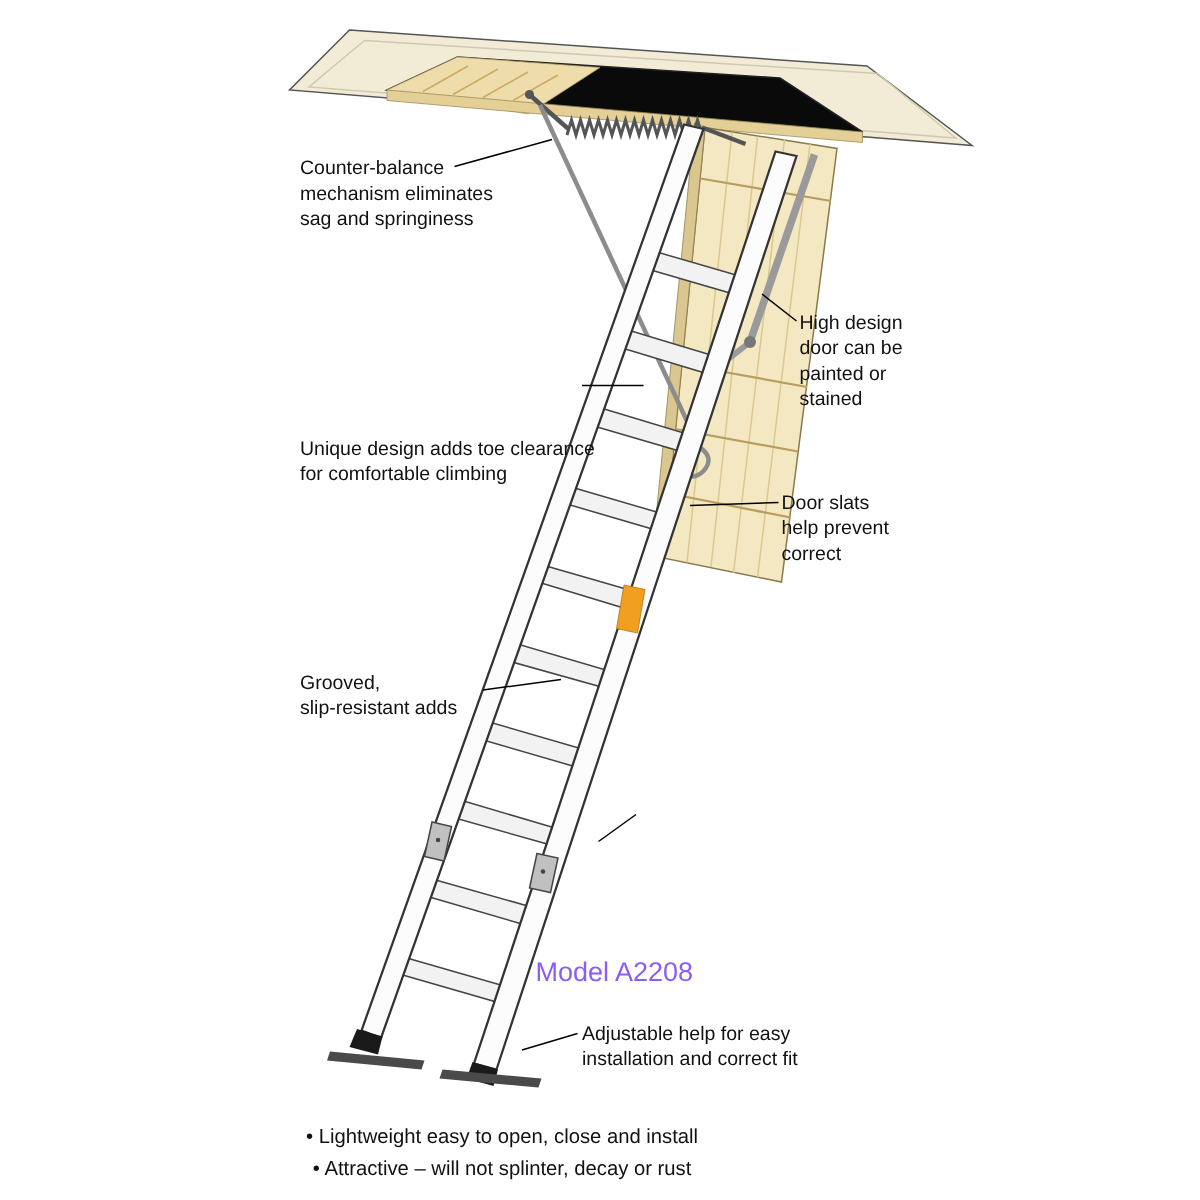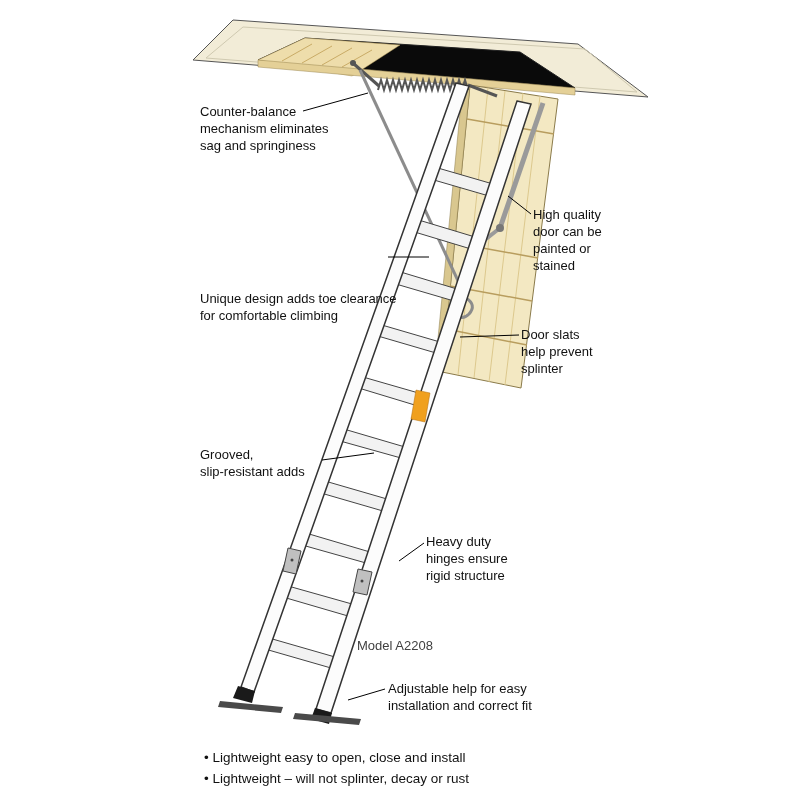--- a/index.html
+++ b/index.html
@@ -1,21 +1,21 @@
 <!DOCTYPE html>
 <html><head>
 <meta charset="utf-8">
 <style>
   html,body{margin:0;padding:0;background:#fff;}
   body{width:800px;height:800px;font-family:"Liberation Sans",sans-serif;color:#111;}
   .canvas{position:relative;width:704px;height:800px;overflow:hidden;background:#fff;}
   .art{position:absolute;left:0;top:0;}
   .callout{position:absolute;font-size:13px;line-height:1.3;color:#111;white-space:pre-line;}
-  .model{position:absolute;font-size:13px;color:#404040;}
-  .bullets{position:absolute;left:204px;top:750px;margin:0;padding:0;font-size:13.5px;color:#111;}
+  .model{position:absolute;font-size:18px;color:#8b5cf6;}
+  .bullets{position:absolute;left:204px;top:750px;margin:0;padding:0;font-size:13.5px;color:#111;text-align:center;}
   .bullets li{list-style:none;margin:0 0 6px 0;}
   .bullets li::before{content:"•  ";}
 </style>
 </head>
 <body>
 
 <div class="canvas">
 
   <svg class="art" width="800" height="800" viewBox="0 0 800 800">
 
@@ -97,35 +97,32 @@
       <line x1="424" y1="543" x2="399" y2="561"></line>
       <line x1="385" y1="689" x2="348" y2="700"></line>
     </g>
   </svg>
 
   <div class="callout" style="left:200px;top:104px;">Counter-balance
 mechanism eliminates
 sag and springiness</div>
   <div class="callout" style="left:200px;top:250px;margin-top:41px;">Unique design adds toe clearance
 for comfortable climbing</div>
-  <div class="callout" style="left:533px;top:207px;">High quality
+  <div class="callout" style="left:533px;top:207px;">High design
 door can be
 painted or
 stained</div>
   <div class="callout" style="left:521px;top:327px;">Door slats
 help prevent
-splinter</div>
+correct</div>
   <div class="callout" style="left:200px;top:447px;">Grooved,
 slip-resistant adds</div>
-  <div class="callout" style="left:426px;top:534px;">Heavy duty
-hinges ensure
-rigid structure</div>
   <div class="callout" style="left:388px;top:681px;">Adjustable help for easy
 installation and correct fit</div>
 
   <div class="model" style="left:357px;top:638px;">Model A2208</div>
 
   <ul class="bullets">
     <li>Lightweight easy to open, close and install</li>
-    <li>Lightweight – will not splinter, decay or rust</li>
+    <li>Attractive – will not splinter, decay or rust</li>
   </ul>
 
 </div>
 
 </body></html>

